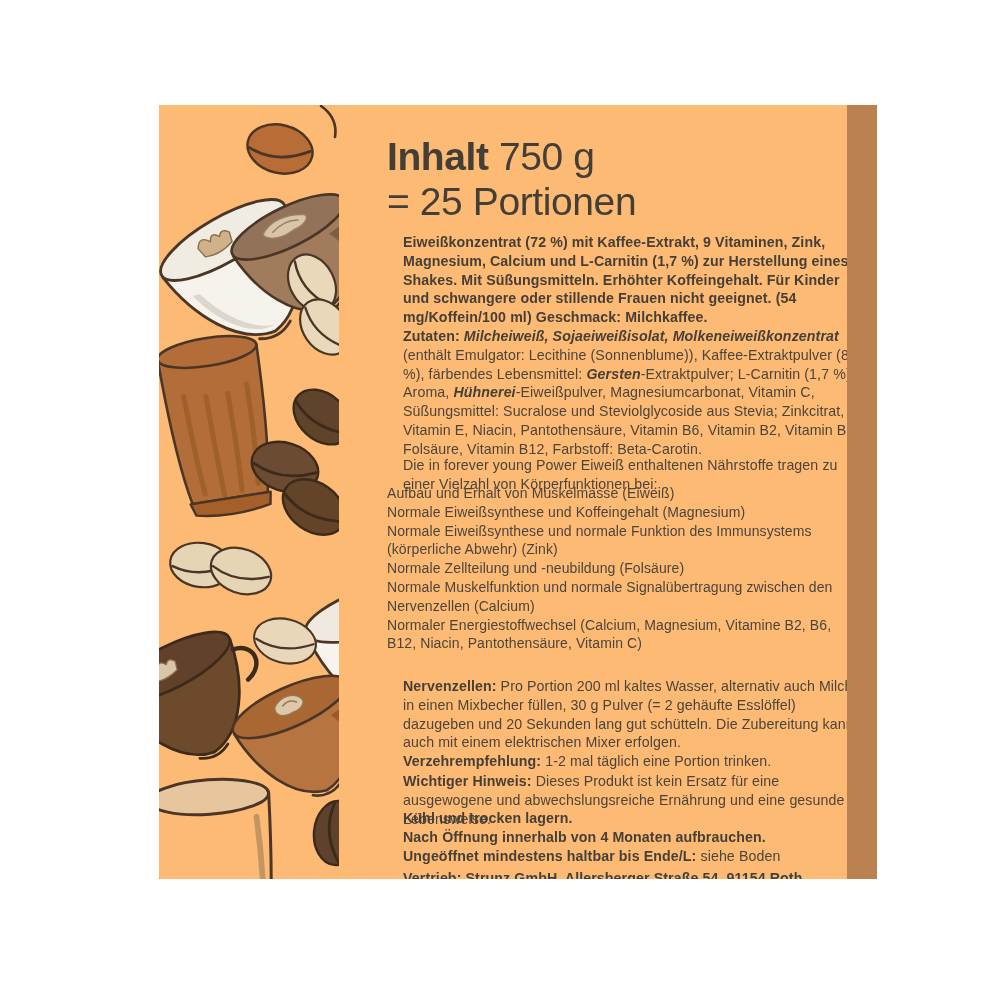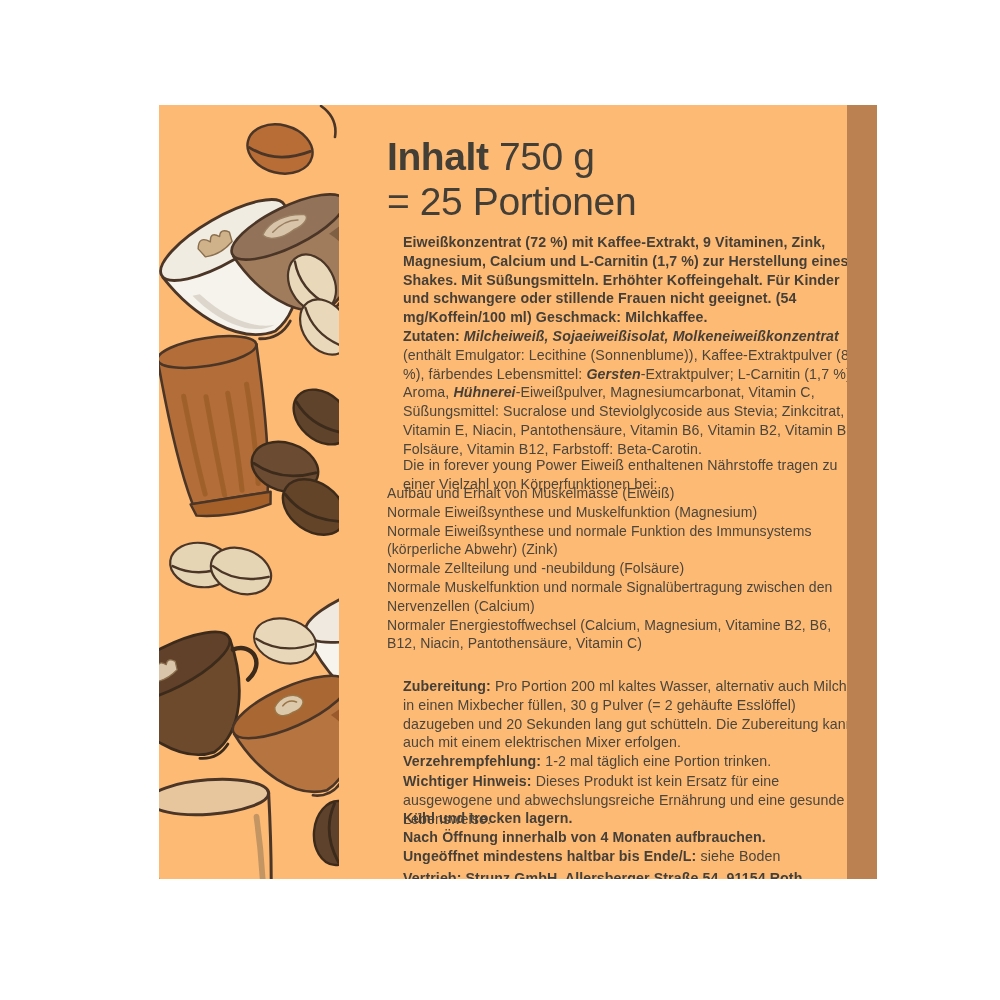--- a/index.html
+++ b/index.html
@@ -180,28 +180,28 @@
     </h1>
 
     <p class="p-intro bold">Eiweißkonzentrat (72 %) mit Kaffee-Extrakt, 9 Vitaminen, Zink, Magnesium, Calcium und L-Carnitin (1,7 %) zur Herstellung eines Shakes. Mit Süßungsmitteln. Erhöhter Koffeingehalt. Für Kinder und schwangere oder stillende Frauen nicht geeignet. (54 mg/Koffein/100 ml) Geschmack: Milchkaffee.</p>
 
     <p class="p-zutaten"><b>Zutaten: </b><span class="bi">Milcheiweiß, Sojaeiweißisolat, Molkeneiweißkonzentrat</span><span> (enthält Emulgator: Lecithine (Sonnenblume)), Kaffee-Extraktpulver (8 %), färbendes Lebensmittel: </span><span class="bi">Gersten</span><span>-Extraktpulver; L-Carnitin (1,7 %), Aroma, </span><span class="bi">Hühnerei</span><span>-Eiweißpulver, Magnesiumcarbonat, Vitamin C, Süßungsmittel: Sucralose und Steviolglycoside aus Stevia; Zinkcitrat, Vitamin E, Niacin, Pantothensäure, Vitamin B6, Vitamin B2, Vitamin B1, Folsäure, Vitamin B12, Farbstoff: Beta-Carotin.</span></p>
 
     <p class="p-nutrintro">Die in forever young Power Eiweiß enthaltenen Nährstoffe tragen zu einer Vielzahl von Körperfunktionen bei:</p>
 
     <ul class="benefits">
       <li>Aufbau und Erhalt von Muskelmasse (Eiweiß)</li>
-      <li>Normale Eiweißsynthese und Muskelfunktion (Magnesium)</li>
+      <li>Normale Eiweißsynthese und Koffeingehalt (Magnesium)</li>
       <li>Normale Eiweißsynthese und normale Funktion des Immunsystems (körperliche Abwehr) (Zink)</li>
       <li>Normale Zellteilung und -neubildung (Folsäure)</li>
       <li>Normale Muskelfunktion und normale Signalübertragung zwischen den Nervenzellen (Calcium)</li>
       <li>Normaler Energiestoffwechsel (Calcium, Magnesium, Vitamine B2, B6, B12, Niacin, Pantothensäure, Vitamin C)</li>
     </ul>
 
-    <p class="p-zuber"><b>Zubereitung:</b><span> Pro Portion 200 ml kaltes Wasser, alternativ auch Milch, in einen Mixbecher füllen, 30 g Pulver (= 2 gehäufte Esslöffel) dazugeben und 20 Sekunden lang gut schütteln. Die Zubereitung kann auch mit einem elektrischen Mixer erfolgen.</span></p>
+    <p class="p-zuber"><b>Nervenzellen:</b><span> Pro Portion 200 ml kaltes Wasser, alternativ auch Milch, in einen Mixbecher füllen, 30 g Pulver (= 2 gehäufte Esslöffel) dazugeben und 20 Sekunden lang gut schütteln. Die Zubereitung kann auch mit einem elektrischen Mixer erfolgen.</span></p>
 
     <p class="p-verzehr"><b>Verzehrempfehlung:</b><span> 1-2 mal täglich eine Portion trinken.</span></p>
 
     <p class="p-hinweis"><b>Wichtiger Hinweis:</b><span> Dieses Produkt ist kein Ersatz für eine ausgewogene und abwechslungsreiche Ernährung und eine gesunde Lebensweise.</span></p>
 
     <p class="p-storage"><b>Kühl und trocken lagern.</b><br><b>Nach Öffnung innerhalb von 4 Monaten aufbrauchen.</b><br><b>Ungeöffnet mindestens haltbar bis Ende/L:</b><span> siehe Boden</span></p>
 
     <p class="p-vertrieb bold">Vertrieb: Strunz GmbH, Allersberger Straße 54, 91154 Roth</p>
 
   </div>

